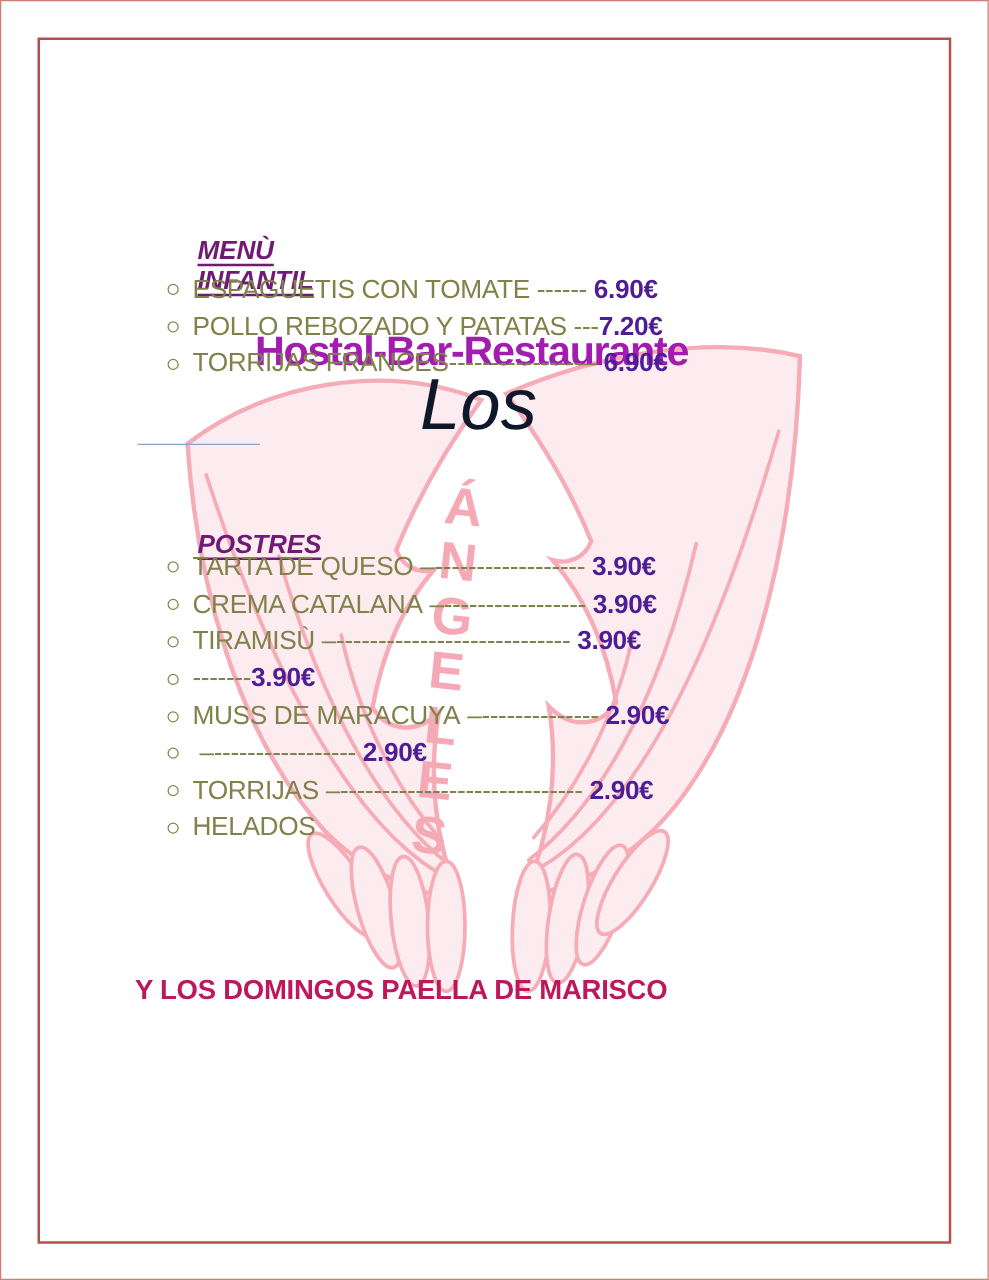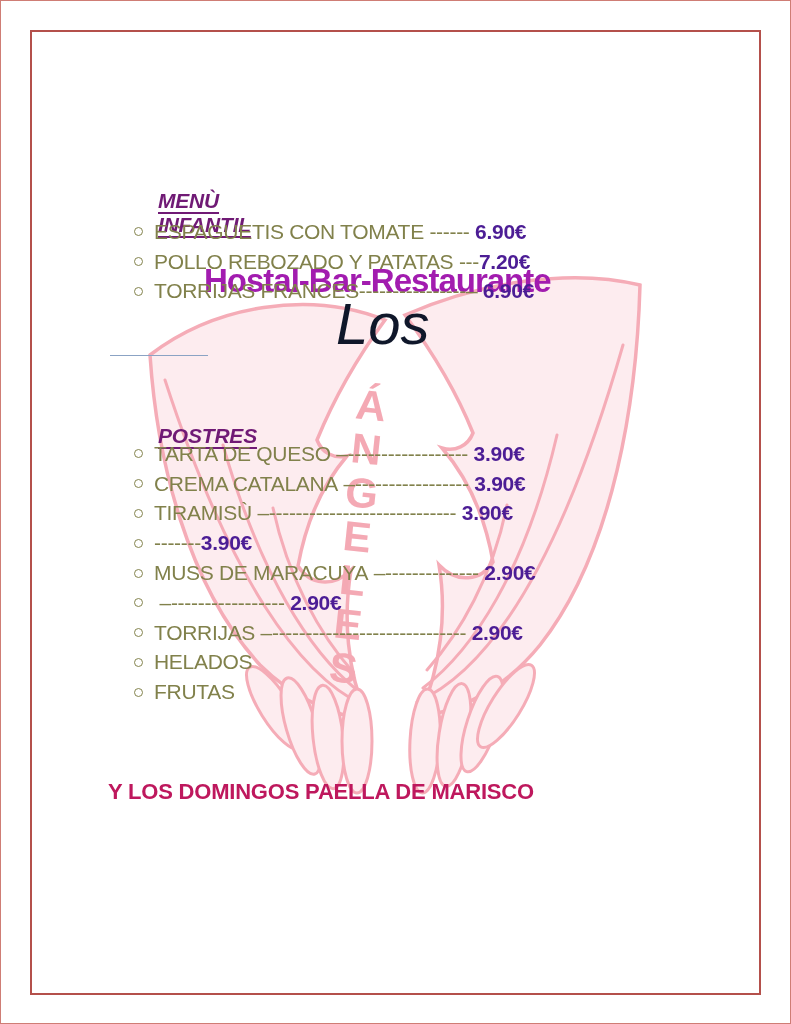--- a/index.html
+++ b/index.html
@@ -149,20 +149,16 @@
       <span class="leader"> –----------------- </span><span class="price">2.90€</span>
     </div>
     <div class="item-row">
       <span class="bullet"></span>
       <span>TORRIJAS</span><span class="leader"> –----------------------------- </span><span class="price">2.90€</span>
     </div>
     <div class="item-row">
       <span class="bullet"></span>
       <span>HELADOS</span><span class="leader"></span><span class="price"></span>
     </div>
-    <div class="item-row">
-      <span class="bullet"></span>
-      <span>FRUTAS</span><span class="leader"></span><span class="price"></span>
-    </div>
   </div>
 
   <div class="footer-line">Y LOS DOMINGOS PAELLA DE MARISCO</div>
 </div>
 
 </body></html>

